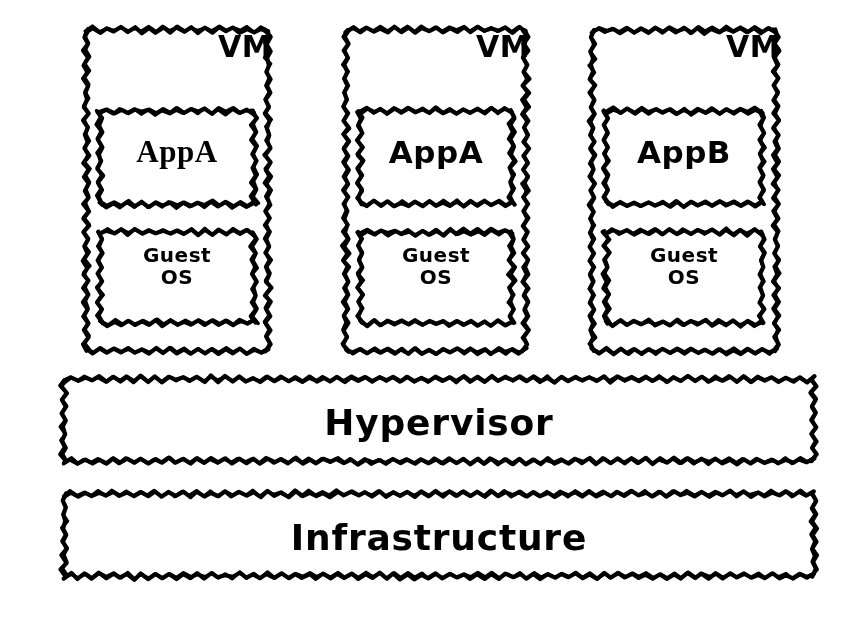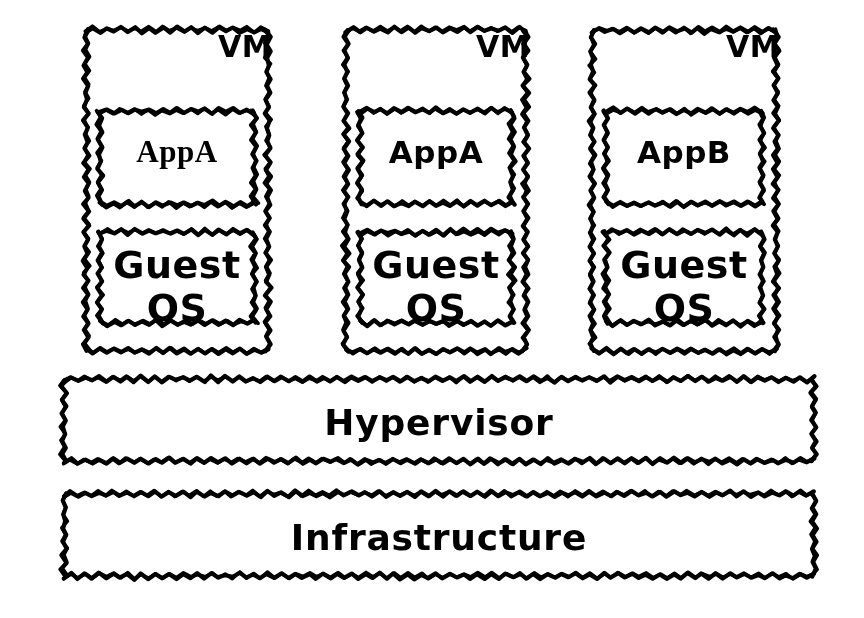--- a/index.html
+++ b/index.html
@@ -45,21 +45,21 @@
     text-align: center;
     color: #000000;
     font-weight: 700;
     letter-spacing: 0.5px;
     line-height: 1.12;
     white-space: pre-line;
     user-select: none;
   }
   .lbl-vm      { font-size: 30px; top: 4px; text-align: right; }
   .lbl-app     { font-size: 31px; top: 28px; }
-  .lbl-guest   { font-size: 38px; top: 16px; }
+  .lbl-guest   { font-size: 20px; top: 16px; }
   .lbl-bar     { font-size: 36px; top: 28px; letter-spacing: 0.8px; }
 
   .vm-outer  { }
   .vm-inner  { }
   .bar       { }
 </style>
 </head>
 <body>
 
 <div id="canvas">

